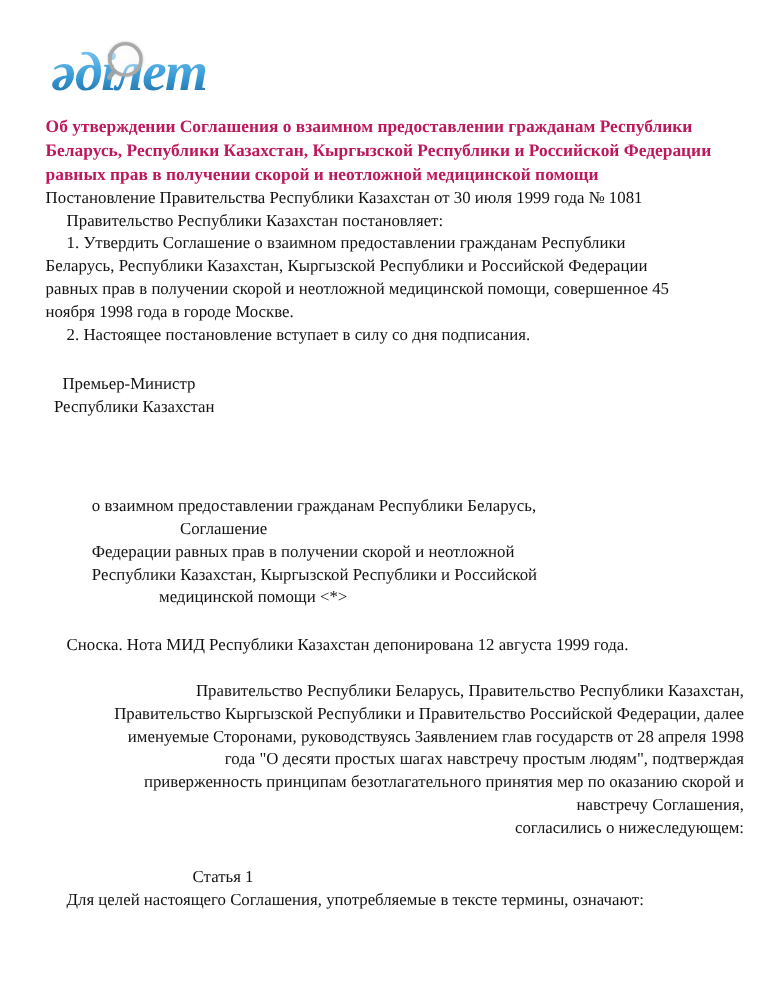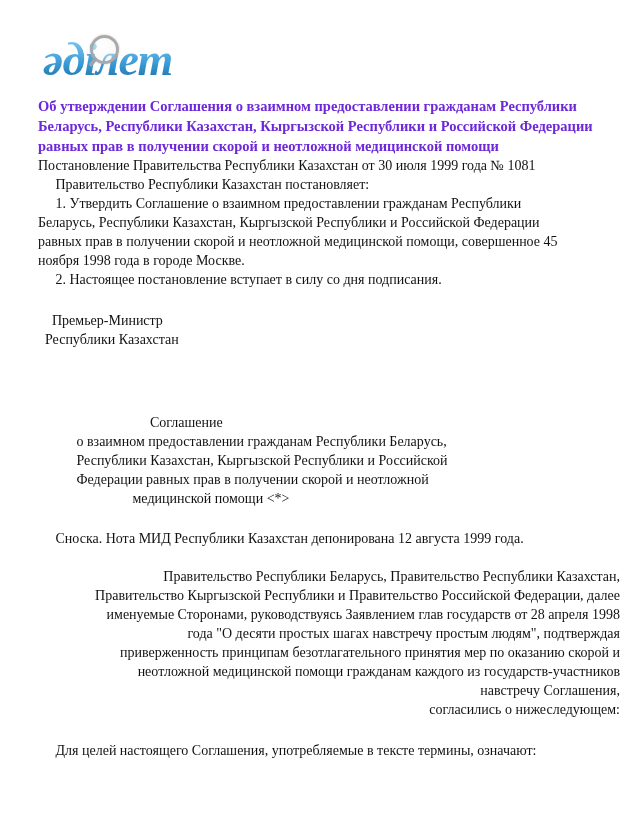--- a/index.html
+++ b/index.html
@@ -65,21 +65,21 @@
     border-radius: 2px;
     background: #9aa4ab;
     transform: rotate(38deg);
   }
   
   .title {
     margin: 10px 0 0 0;
     font-size: 14.5px;
     line-height: 20px;
     font-weight: bold;
-    color: #6d28d9;
+    color: #be185d;
   }
   .res      { }
   .sig      { margin-top: 22px; }
   .agr-head { margin-top: 64px; }
   .footnote { margin-top: 21px; }
   .preamble { margin-top: 19px; text-align: right; }
   .article  { margin-top: 22px; }
 </style>
 </head>
 <body>
@@ -108,39 +108,39 @@
     <div class="line">ноября 1998 года в городе Москве.</div>
     <div class="line">     2. Настоящее постановление вступает в силу со дня подписания.</div>
   </div>
 
   <div class="sig">
     <div class="line">    Премьер-Министр</div>
     <div class="line">  Республики Казахстан</div>
   </div>
 
   <div class="agr-head">
+    <div class="line">           о взаимном предоставлении гражданам Республики Беларусь,</div>
     <div class="line">                                Соглашение</div>
-    <div class="line">           о взаимном предоставлении гражданам Республики Беларусь,</div>
+    <div class="line">           Федерации равных прав в получении скорой и неотложной</div>
     <div class="line">           Республики Казахстан, Кыргызской Республики и Российской</div>
-    <div class="line">           Федерации равных прав в получении скорой и неотложной</div>
     <div class="line">                           медицинской помощи &lt;*&gt;</div>
   </div>
 
   <div class="footnote">
     <div class="line">     Сноска. Нота МИД Республики Казахстан депонирована 12 августа 1999 года.</div>
   </div>
 
   <div class="preamble">
     <div class="line">     Правительство Республики Беларусь, Правительство Республики Казахстан,</div>
     <div class="line">Правительство Кыргызской Республики и Правительство Российской Федерации, далее</div>
     <div class="line">именуемые Сторонами, руководствуясь Заявлением глав государств от 28 апреля 1998</div>
     <div class="line">года "О десяти простых шагах навстречу простым людям", подтверждая</div>
     <div class="line">приверженность принципам безотлагательного принятия мер по оказанию скорой и</div>
-    <div class="line">неотложной медицинской помощи гражданам каждого из государств-участников</div>
     <div class="line">навстречу Соглашения,</div>
     <div class="line">     согласились о нижеследующем:</div>
   </div>
 
   <div class="article">
+    <div class="line">                                   Статья 1</div>
     <div class="line">     Для целей настоящего Соглашения, употребляемые в тексте термины, означают:</div>
   </div>
 
 </div>
 
 </body></html>

